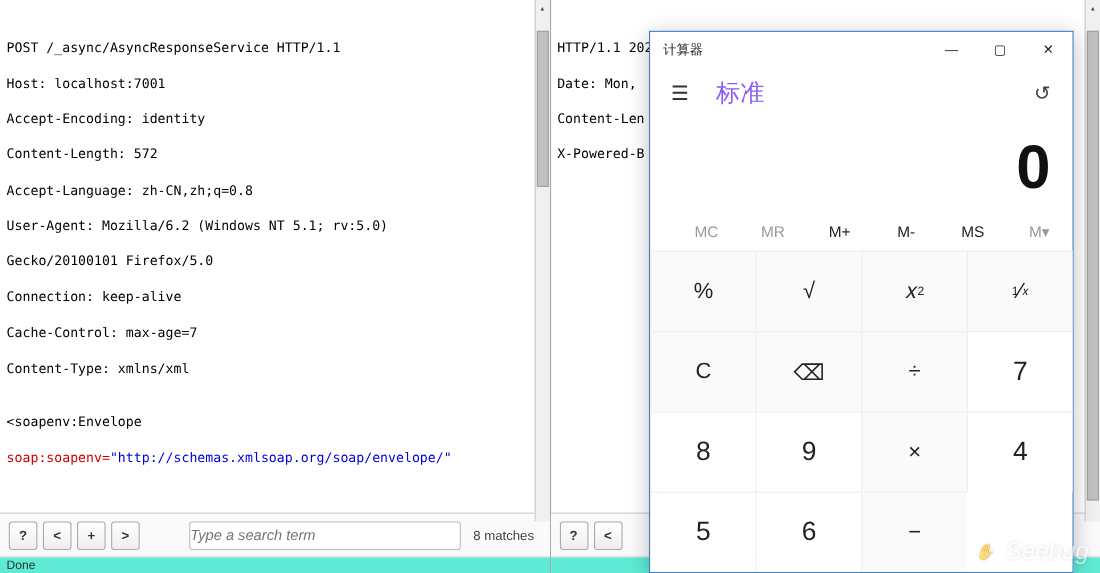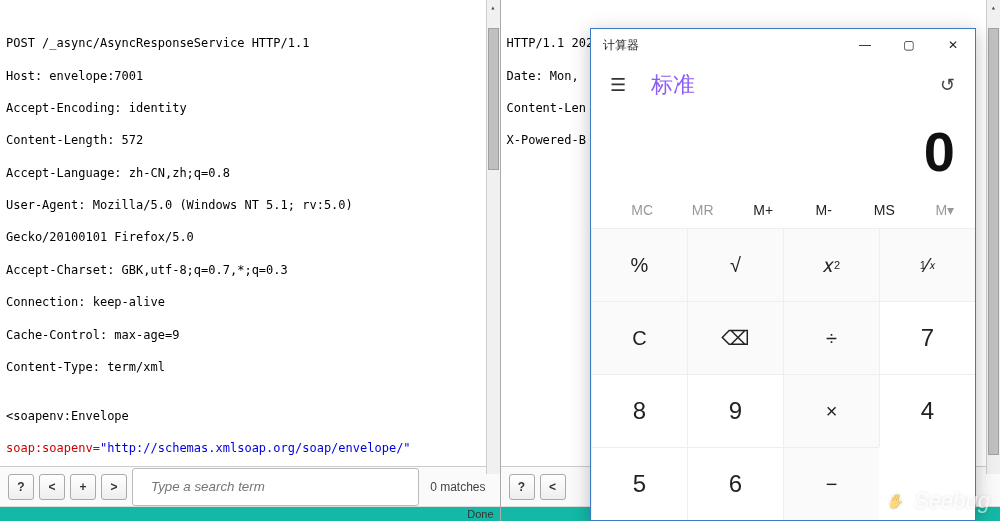--- a/index.html
+++ b/index.html
@@ -76,41 +76,41 @@
       cursor: pointer;
       display: flex;
       align-items: center;
       justify-content: center;
       font-weight: bold;
       color: #333;
       font-family: sans-serif;
     }
     .sb-input {
       flex: 1;
-      height: 38px;
+      height: 26px;
       border: 1px solid #bbb;
       border-radius: 3px;
-      padding: 0 18px;
+      padding: 0 0;
       font-style: italic;
       color: #999;
       font-family: sans-serif;
+      margin-left: 40px;
     }
     .sb-matches {
       font-family: sans-serif;
       color: #444;
       padding: 0 6px;
     }
     .status-bar {
       font-family: sans-serif;
       font-size: 11px;
       padding: 1px 6px;
       color: #333;
       border-top: 1px solid #ddd;
-      background: #14b8a6;
-      text-align: right;
+      background: #5eead4;
     }
 
     
     .calc {
       position: absolute;
       left: 590px;
       top: 28px;
       width: 386px;
       height: 493px;
       background: #fff;
@@ -232,30 +232,29 @@
     }
   </style>
 </head>
 <body>
 
 <div class="container">
 
   <div class="pane">
     <div class="content-area">
 <div>POST /_async/AsyncResponseService HTTP/1.1</div>
-<div>Host: envelope:7001</div>
+<div>Host: localhost:7001</div>
 <div>Accept-Encoding: identity</div>
 <div>Content-Length: 572</div>
 <div>Accept-Language: zh-CN,zh;q=0.8</div>
-<div>User-Agent: Mozilla/5.0 (Windows NT 5.1; rv:5.0)</div>
+<div>User-Agent: Mozilla/6.2 (Windows NT 5.1; rv:5.0)</div>
 <div>Gecko/20100101 Firefox/5.0</div>
-<div>Accept-Charset: GBK,utf-8;q=0.7,*;q=0.3</div>
 <div>Connection: keep-alive</div>
-<div>Cache-Control: max-age=9</div>
-<div>Content-Type: term/xml</div>
+<div>Cache-Control: max-age=7</div>
+<div>Content-Type: xmlns/xml</div>
 <div></div>
 <div>&lt;soapenv:Envelope</div>
 <div><span class="attr-name">soap:soapenv=</span><span class="attr-val">"http://schemas.xmlsoap.org/soap/envelope/"</span></div>
 
 
 
 
 
 
 
@@ -270,21 +269,21 @@
     <div class="scrollbar">
       <div class="scrollbar-arrow">▴</div>
       <div class="scrollbar-thumb"></div>
     </div>
     <div class="search-bar">
       <div class="sb-btn">?</div>
       <div class="sb-btn">&lt;</div>
       <div class="sb-btn">+</div>
       <div class="sb-btn">&gt;</div>
       <input class="sb-input" placeholder="Type a search term" style="">
-      <span class="sb-matches">0 matches</span>
+      <span class="sb-matches">8 matches</span>
     </div>
     <div class="status-bar">Done</div>
   </div>
 
   <div class="pane">
     <div class="content-area">
 <div>HTTP/1.1 202 Accepted</div>
 <div>Date: Mon, </div>
 <div>Content-Len</div>
 <div>X-Powered-B</div>

